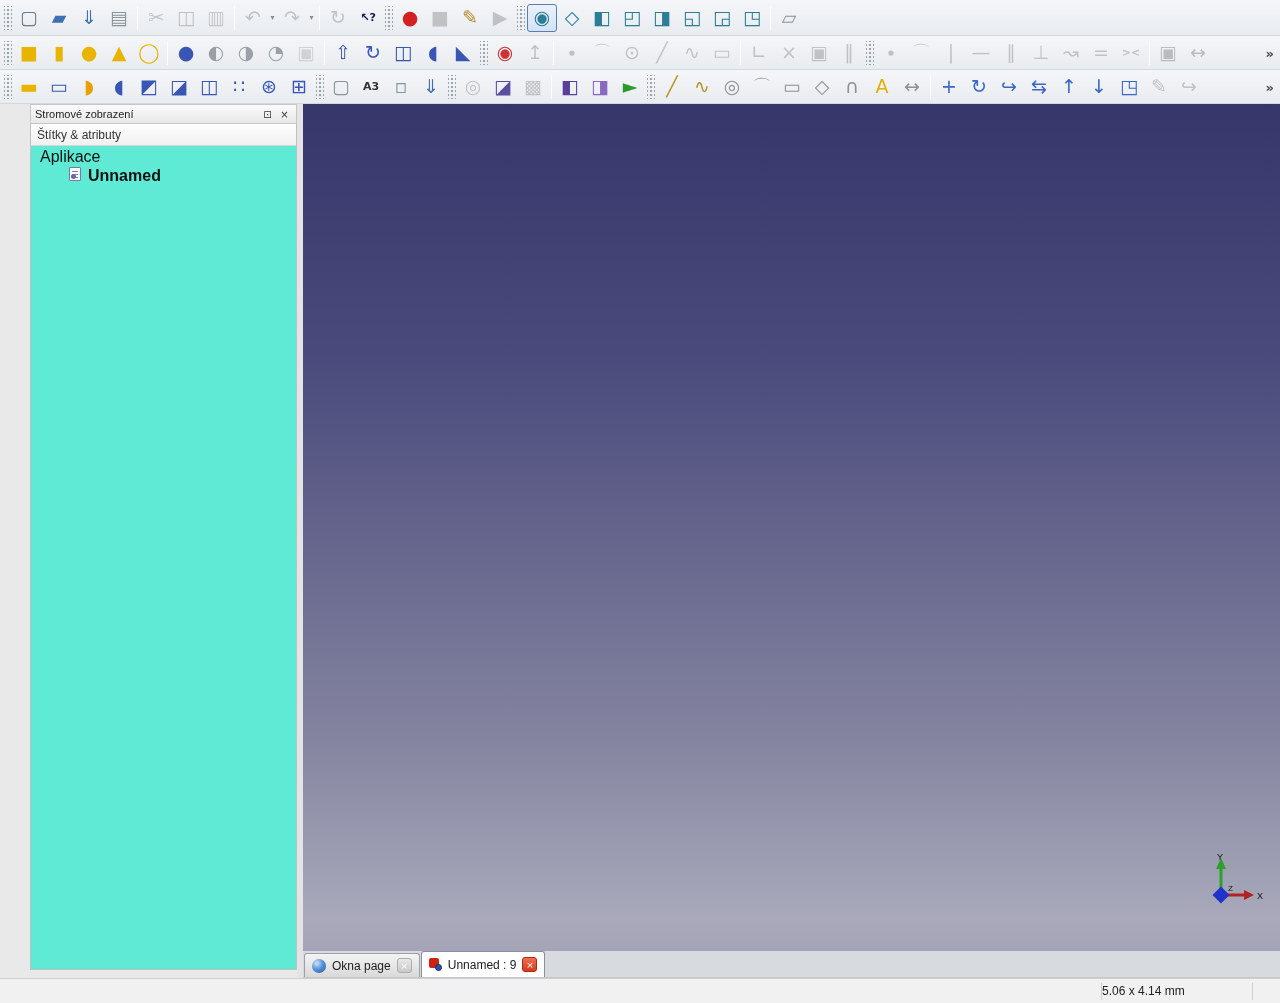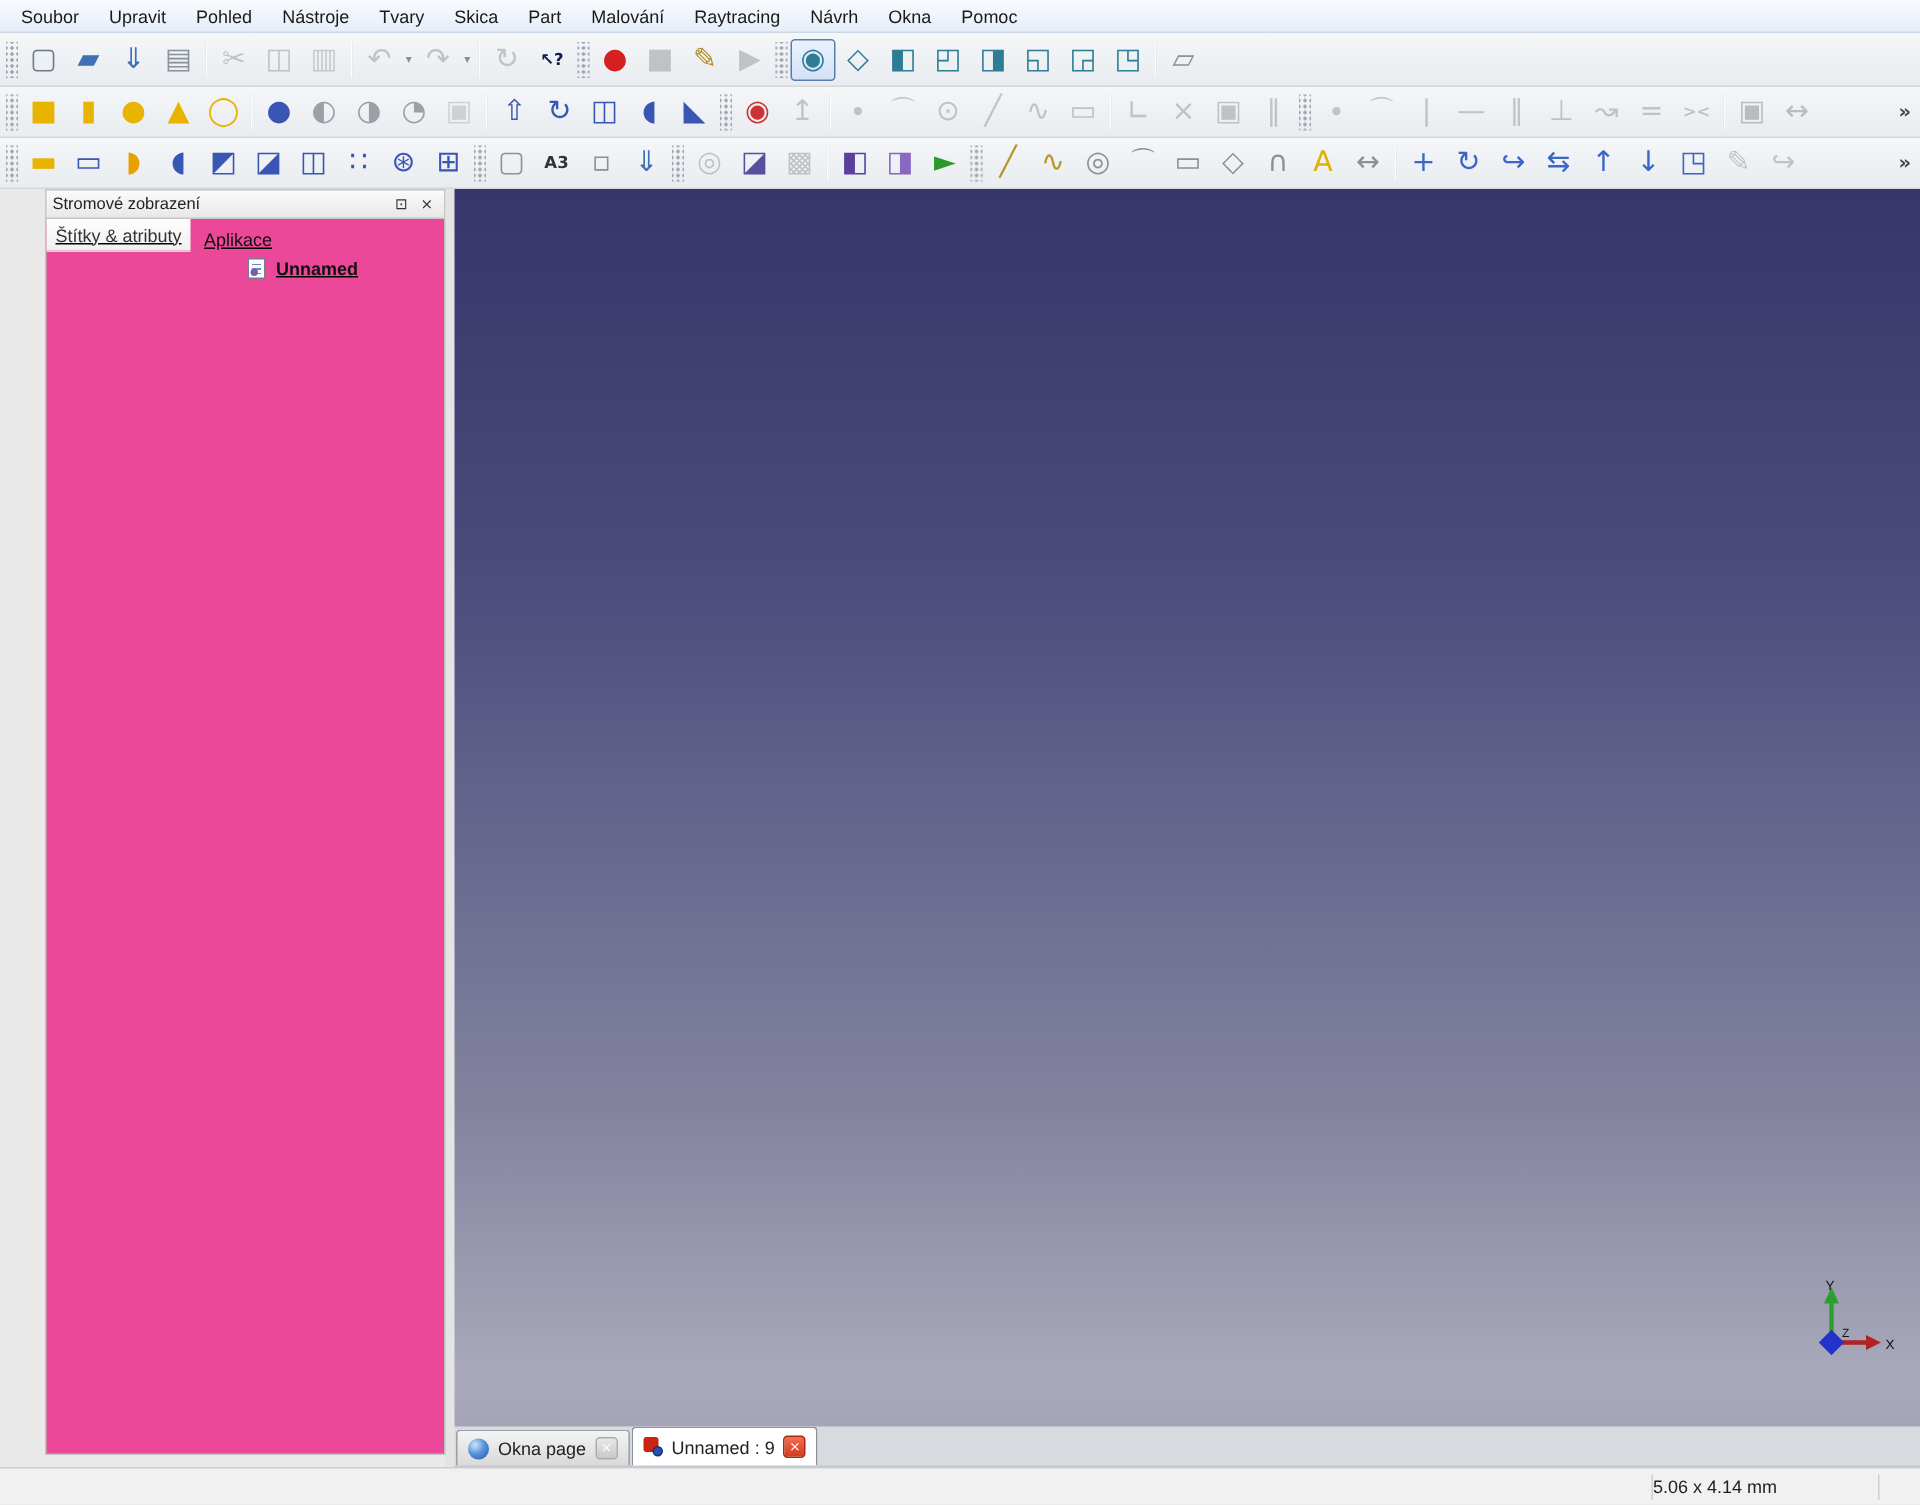--- a/index.html
+++ b/index.html
@@ -32,27 +32,27 @@
     font-family:"DejaVu Sans", sans-serif; font-size:13px; font-weight:bold; color:#444; }
 
   
   .main { flex:1; display:flex; min-height:0; background:#e9e9e9;margin-left:30px; }
   .dock { width:267px; display:flex; flex-direction:column; padding-bottom:8px; }
   .dock-title { height:20px; display:flex; align-items:center; padding:0 4px;
     background:linear-gradient(#fbfbfb,#e8e8e8); border:1px solid #c6c6c6; font-size:11px; color:#222; }
   .dock-title-label { flex:1; }
   .dock-btn { width:15px; height:15px; display:flex; align-items:center; justify-content:center;
     font-family:"DejaVu Sans", sans-serif; font-size:10px; color:#333; margin-left:2px; }
-  .dock-body { flex:1; background:#ec4899; border:1px solid #c0c0c0; border-top:none;
-    display:flex; flex-direction:row;text-decoration:underline; }
+  .dock-body { flex:1; background:#5eead4; border:1px solid #c0c0c0; border-top:none;
+    display:flex; flex-direction:column; }
   .tree-header { height:22px; background:linear-gradient(#fefefe,#f0f0f0);
     border-bottom:1px solid #d8d8d8; display:flex; align-items:center; padding:0 6px;
     font-size:12px; color:#333; }
   .tree-rows { padding-top:2px; }
-  .tree-row { height:19px; display:flex; align-items:flex-end; font-size:12px; color:#111; }
+  .tree-row { height:19px; display:flex; align-items:flex-start; font-size:16px; color:#111; }
   .tree-row .lbl { padding:0 2px; }
   .tree-row.level0 { padding-left:7px; }
   .tree-row.level1 { padding-left:38px; }
   .tree-row.bold .lbl { font-weight:bold; }
   .doc-icon { width:12px; height:14px; background:#fdfdfd; border:1px solid #7a7a9a;
     border-radius:1px; margin-right:5px; position:relative; }
   .doc-icon::before { content:""; position:absolute; left:2px; right:2px; top:3px; height:7px;
     background:repeating-linear-gradient(#6a8ac8 0 1px, transparent 1px 3px); }
   .doc-icon::after { content:""; position:absolute; left:1px; bottom:1px; width:5px; height:5px;
     background:#7a5fa8; border-radius:50%; }
@@ -88,34 +88,20 @@
   .status-spacer { flex:1; }
   .status-sep { width:1px; height:17px; background:#cfcfcf; }
   .status-dim { width:150px; text-align:left; }
   .status-end { width:27px; }
 </style>
 </head>
 <body>
 
 <div class="window">
 
-  <div class="menubar">
-      <span class="menu-item">Soubor</span>
-      <span class="menu-item">Upravit</span>
-      <span class="menu-item">Pohled</span>
-      <span class="menu-item">Nástroje</span>
-      <span class="menu-item">Tvary</span>
-      <span class="menu-item">Skica</span>
-      <span class="menu-item">Part</span>
-      <span class="menu-item">Malování</span>
-      <span class="menu-item">Raytracing</span>
-      <span class="menu-item">Návrh</span>
-      <span class="menu-item">Okna</span>
-      <span class="menu-item">Pomoc</span>
-    </div>
 
   <div class="toolbar-row row1">
       <span class="tb-handle"></span>
       <span class="tb-btn" style="color: rgb(107, 123, 140);">▢</span>
       <span class="tb-btn" style="color: rgb(63, 111, 181);">▰</span>
       <span class="tb-btn" style="color: rgb(63, 111, 181);">⇓</span>
       <span class="tb-btn" style="color: rgb(138, 146, 156);">▤</span>
       <span class="tb-sep"></span>
       <span class="tb-btn disabled" style="color: rgb(119, 119, 119);">✂</span>
       <span class="tb-btn disabled" style="color: rgb(119, 119, 119);">◫</span>

